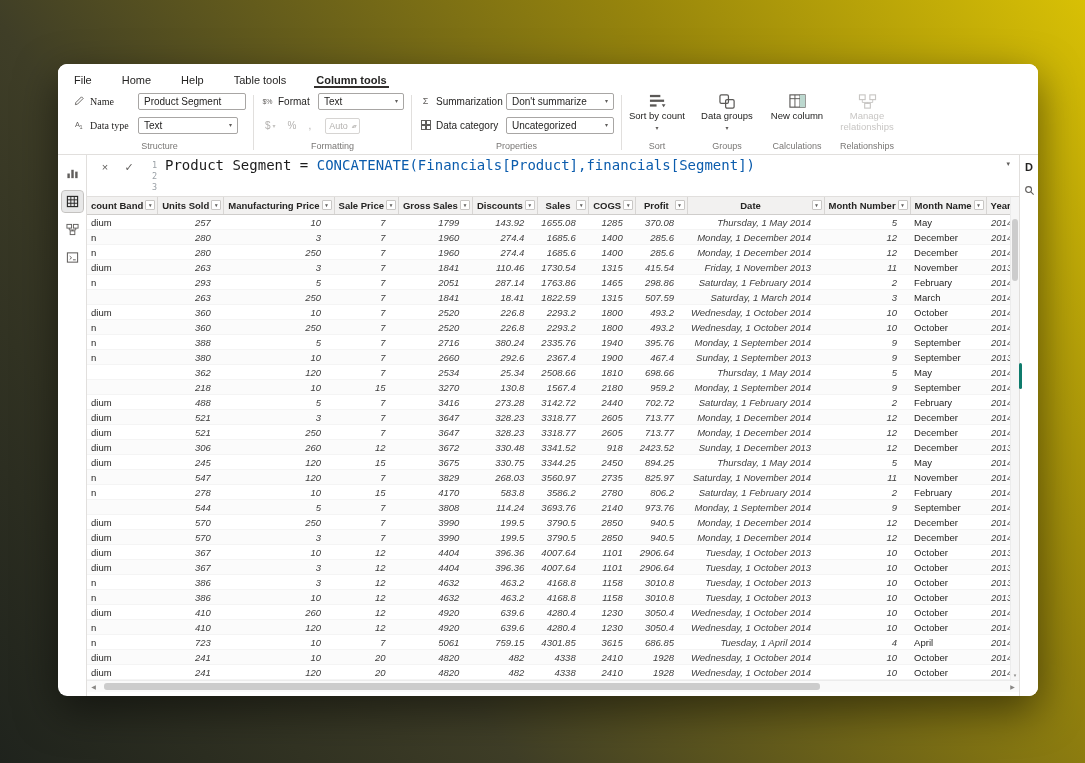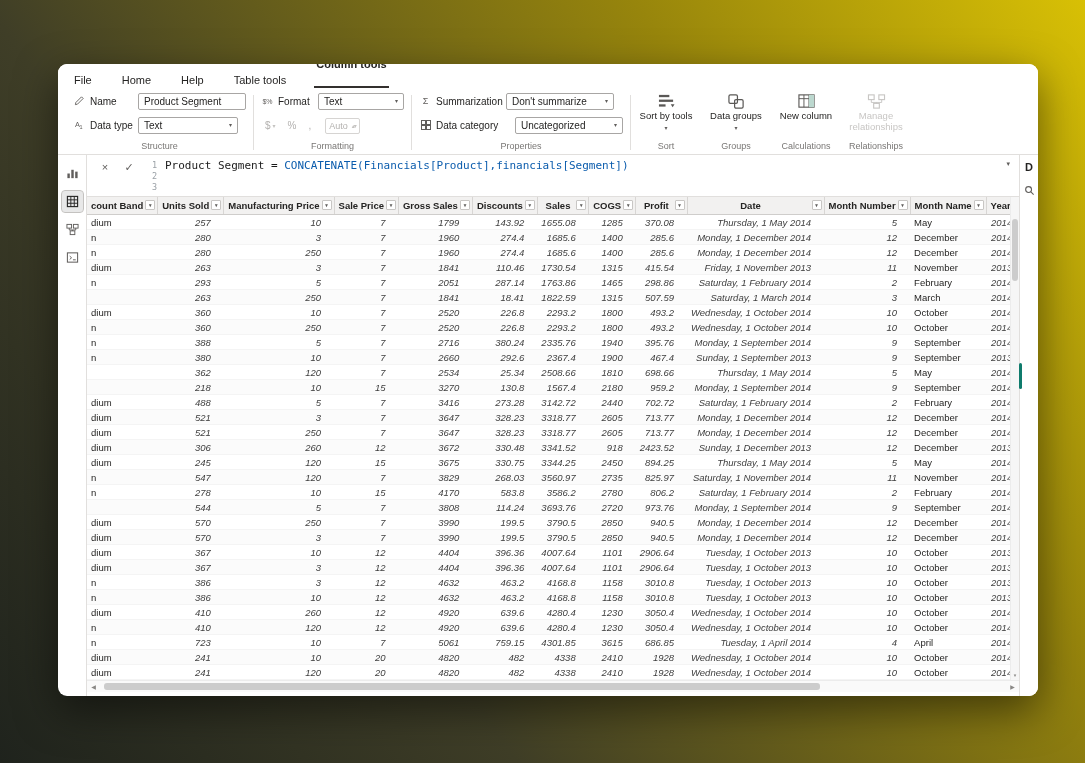--- a/index.html
+++ b/index.html
@@ -11,52 +11,52 @@
   }
   .window{
     position:absolute;left:58px;top:64px;width:980px;height:632px;
     background:#fff;border-radius:9px;overflow:hidden;
     box-shadow:0 14px 42px rgba(0,0,0,.5);
     display:flex;flex-direction:column;
   }
   
   .tabbar{height:24px;display:flex;align-items:flex-end;padding-left:14px;gap:26px;background:#fff;flex:0 0 auto;}
   .tab{font-size:11px;color:#252423;padding:3px 2px 2px;white-space:nowrap;cursor:default;}
-  .tab.active{font-weight:bold;border-bottom:2px solid #33302e;padding-bottom:16px;}
+  .tab.active{font-weight:bold;border-bottom:2px solid #33302e;padding-bottom:0;}
   
   .ribbon{height:67px;border-bottom:1px solid #e1dfdd;display:flex;align-items:stretch;padding:3px 0 0 8px;box-sizing:border-box;background:#fff;flex:0 0 auto;}
   .group{display:flex;flex-direction:column;justify-content:space-between;padding:0 7px;}
   .gcap{font-size:9px;color:#797775;text-align:center;padding:1px 0 3px;white-space:nowrap;}
   .vsep{width:1px;background:#e1dfdd;margin:4px 0;}
   .rrow{display:flex;align-items:center;gap:4px;height:20px;font-size:10px;color:#252423;white-space:nowrap;}
   .rlabel{display:inline-block;}
   .ricon{width:13px;text-align:center;color:#605e5c;font-size:9px;flex:0 0 auto;}
   .field{border:1px solid #a8a6a4;border-radius:2px;background:#fff;height:15px;line-height:15px;padding:0 5px;font-size:10px;}
   .select{display:inline-flex;justify-content:space-between;align-items:center;gap:12px;}
   .chev{font-size:6px;color:#605e5c;}
-  .lbl-w{width:44px;}
+  .lbl-w{width:44px;font-family:Liberation Serif, serif;}
   .fmtbtn{color:#b3b1af;font-size:10px;padding:0 4px;display:inline-flex;align-items:center;gap:2px;}
   .autobox{border:1px solid #d6d4d2;border-radius:2px;color:#b3b1af;height:14px;line-height:14px;font-size:9px;padding:0 3px;display:inline-flex;gap:4px;align-items:center;margin-left:6px;}
   .spin{font-size:6px;color:#c5c3c1;letter-spacing:-1px;}
   .bigbtn{width:56px;display:flex;flex-direction:column;align-items:center;padding-top:2px;gap:1px;font-size:9.5px;line-height:1.12;text-align:center;color:#252423;cursor:default;}
   .bigbtn svg{display:block;}
   .bigbtn .blabel{white-space:normal;}
   .bigbtn.disabled{color:#c8c6c4;}
   
   .lower{flex:1;display:flex;min-height:0;}
   .nav{width:28px;border-right:1px solid #e1dfdd;display:flex;flex-direction:column;align-items:center;padding-top:8px;gap:7px;flex:0 0 auto;}
   .navbtn{width:21px;height:21px;display:flex;align-items:center;justify-content:center;border-radius:3px;color:#605e5c;}
   .navbtn.active{background:#e8e8e8;outline:1px solid #c4c2c0;color:#252423;}
   .center{flex:1;display:flex;flex-direction:column;min-width:0;padding-bottom:4px;}
   
   .fbar{height:38px;border-bottom:1px solid #e1dfdd;display:flex;align-items:flex-start;padding:3px 20px 0 10px;gap:8px;position:relative;flex:0 0 auto;background:#fff;}
   .fbtn{font-size:11px;color:#605e5c;width:16px;height:16px;line-height:16px;text-align:center;margin-top:1px;}
   .gutter{width:12px;text-align:right;font-family:"DejaVu Sans Mono",monospace;font-size:8.5px;color:#9aa0a6;line-height:11px;padding-top:2px;}
   .gutter div{height:11px;}
-  .code{font-family:"DejaVu Sans Mono",monospace;font-size:11px;line-height:11px;padding-top:2px;white-space:pre;color:#1b1b1b;}
+  .code{font-family:"DejaVu Sans Mono",monospace;font-size:14px;line-height:11px;padding-top:2px;white-space:pre;color:#1b1b1b;}
   .code .func{color:#0b5cad;}
   .code .args{color:#0b5cad;}
   .fchev{position:absolute;right:9px;top:5px;font-size:7px;color:#605e5c;}
   
   .tablewrap{flex:1;display:flex;min-height:0;overflow:hidden;}
   .tscroll{flex:1;overflow:hidden;}
   table{border-collapse:collapse;table-layout:fixed;}
   th{height:17px;background:#f2f1f0;font-size:9.5px;font-weight:bold;color:#252423;border-right:1px solid #d8d6d4;border-bottom:1px solid #cfcdcb;padding:0 14px 0 4px;text-align:center;white-space:nowrap;overflow:hidden;position:relative;cursor:default;}
   th .flt{position:absolute;right:2px;top:3px;width:10px;height:10px;background:#fff;border:1px solid #c8c6c4;font-size:5px;line-height:9px;text-align:center;color:#605e5c;border-radius:1px;box-sizing:border-box;}
   td{height:14px;font-size:9.5px;color:#252423;padding:0 13px 0 4px;white-space:nowrap;overflow:hidden;border-bottom:1px solid #f4f4f4;}
@@ -157,41 +157,41 @@
       <div class="rrow">
         <span class="ricon">
           <svg width="10" height="10" viewBox="0 0 10 10">
               <rect x="0.5" y="0.5" width="4" height="4" fill="none" stroke="#605e5c"></rect>
               <rect x="5.5" y="0.5" width="4" height="4" fill="none" stroke="#605e5c"></rect>
               <rect x="0.5" y="5.5" width="4" height="4" fill="none" stroke="#605e5c"></rect>
               <rect x="5.5" y="5.5" width="4" height="4" fill="none" stroke="#605e5c"></rect>
             </svg>
         </span>
         <span class="rlabel" style="width:66px;">Data category</span>
-        <span class="field select" style="width:96px;margin-left:9px;">
+        <span class="field select" style="width:96px;">
           <span>Uncategorized</span>
             <span class="chev">▾</span>
         </span>
       </div>
       <div class="gcap">Properties</div>
     </div>
 
     <div class="vsep"></div>
 
     <div class="group">
       <div class="bigbtn">
         <span>
           <svg width="19" height="17" viewBox="0 0 20 18">
               <rect x="2" y="2" width="11" height="2.4" fill="#5a5856"></rect>
               <rect x="2" y="7" width="15" height="2.4" fill="#5a5856"></rect>
               <rect x="2" y="12" width="7" height="2.4" fill="#5a5856"></rect>
               <path d="M14.5 12l2 3 2-3z" fill="#5a5856"></path>
             </svg>
         </span>
-        <span class="blabel"><span>Sort by tools</span> <span class="chev">▾</span></span>
+        <span class="blabel"><span>Sort by count</span> <span class="chev">▾</span></span>
       </div>
       <div class="gcap">Sort</div>
     </div>
 
     <div class="group">
       <div class="bigbtn">
         <span>
           <svg width="19" height="17" viewBox="0 0 20 18">
               <rect x="2" y="2" width="9" height="9" rx="1.5" fill="none" stroke="#5a5856" stroke-width="1.3"></rect>
               <rect x="8" y="7" width="9" height="9" rx="1.5" fill="none" stroke="#5a5856" stroke-width="1.3"></rect>
@@ -607,21 +607,21 @@
                   <td class="num">2014</td>
                 </tr>
                 <tr>
                   <td class="txt"></td>
                   <td class="num">544</td>
                   <td class="num">5</td>
                   <td class="num">7</td>
                   <td class="num">3808</td>
                   <td class="num">114.24</td>
                   <td class="num">3693.76</td>
-                  <td class="num">2720</td>
+                  <td class="num">2140</td>
                   <td class="num">973.76</td>
                   <td class="num">Monday, 1 September 2014</td>
                   <td class="num">9</td>
                   <td class="txt">September</td>
                   <td class="num">2014</td>
                 </tr>
                 <tr>
                   <td class="txt">dium</td>
                   <td class="num">570</td>
                   <td class="num">250</td>

